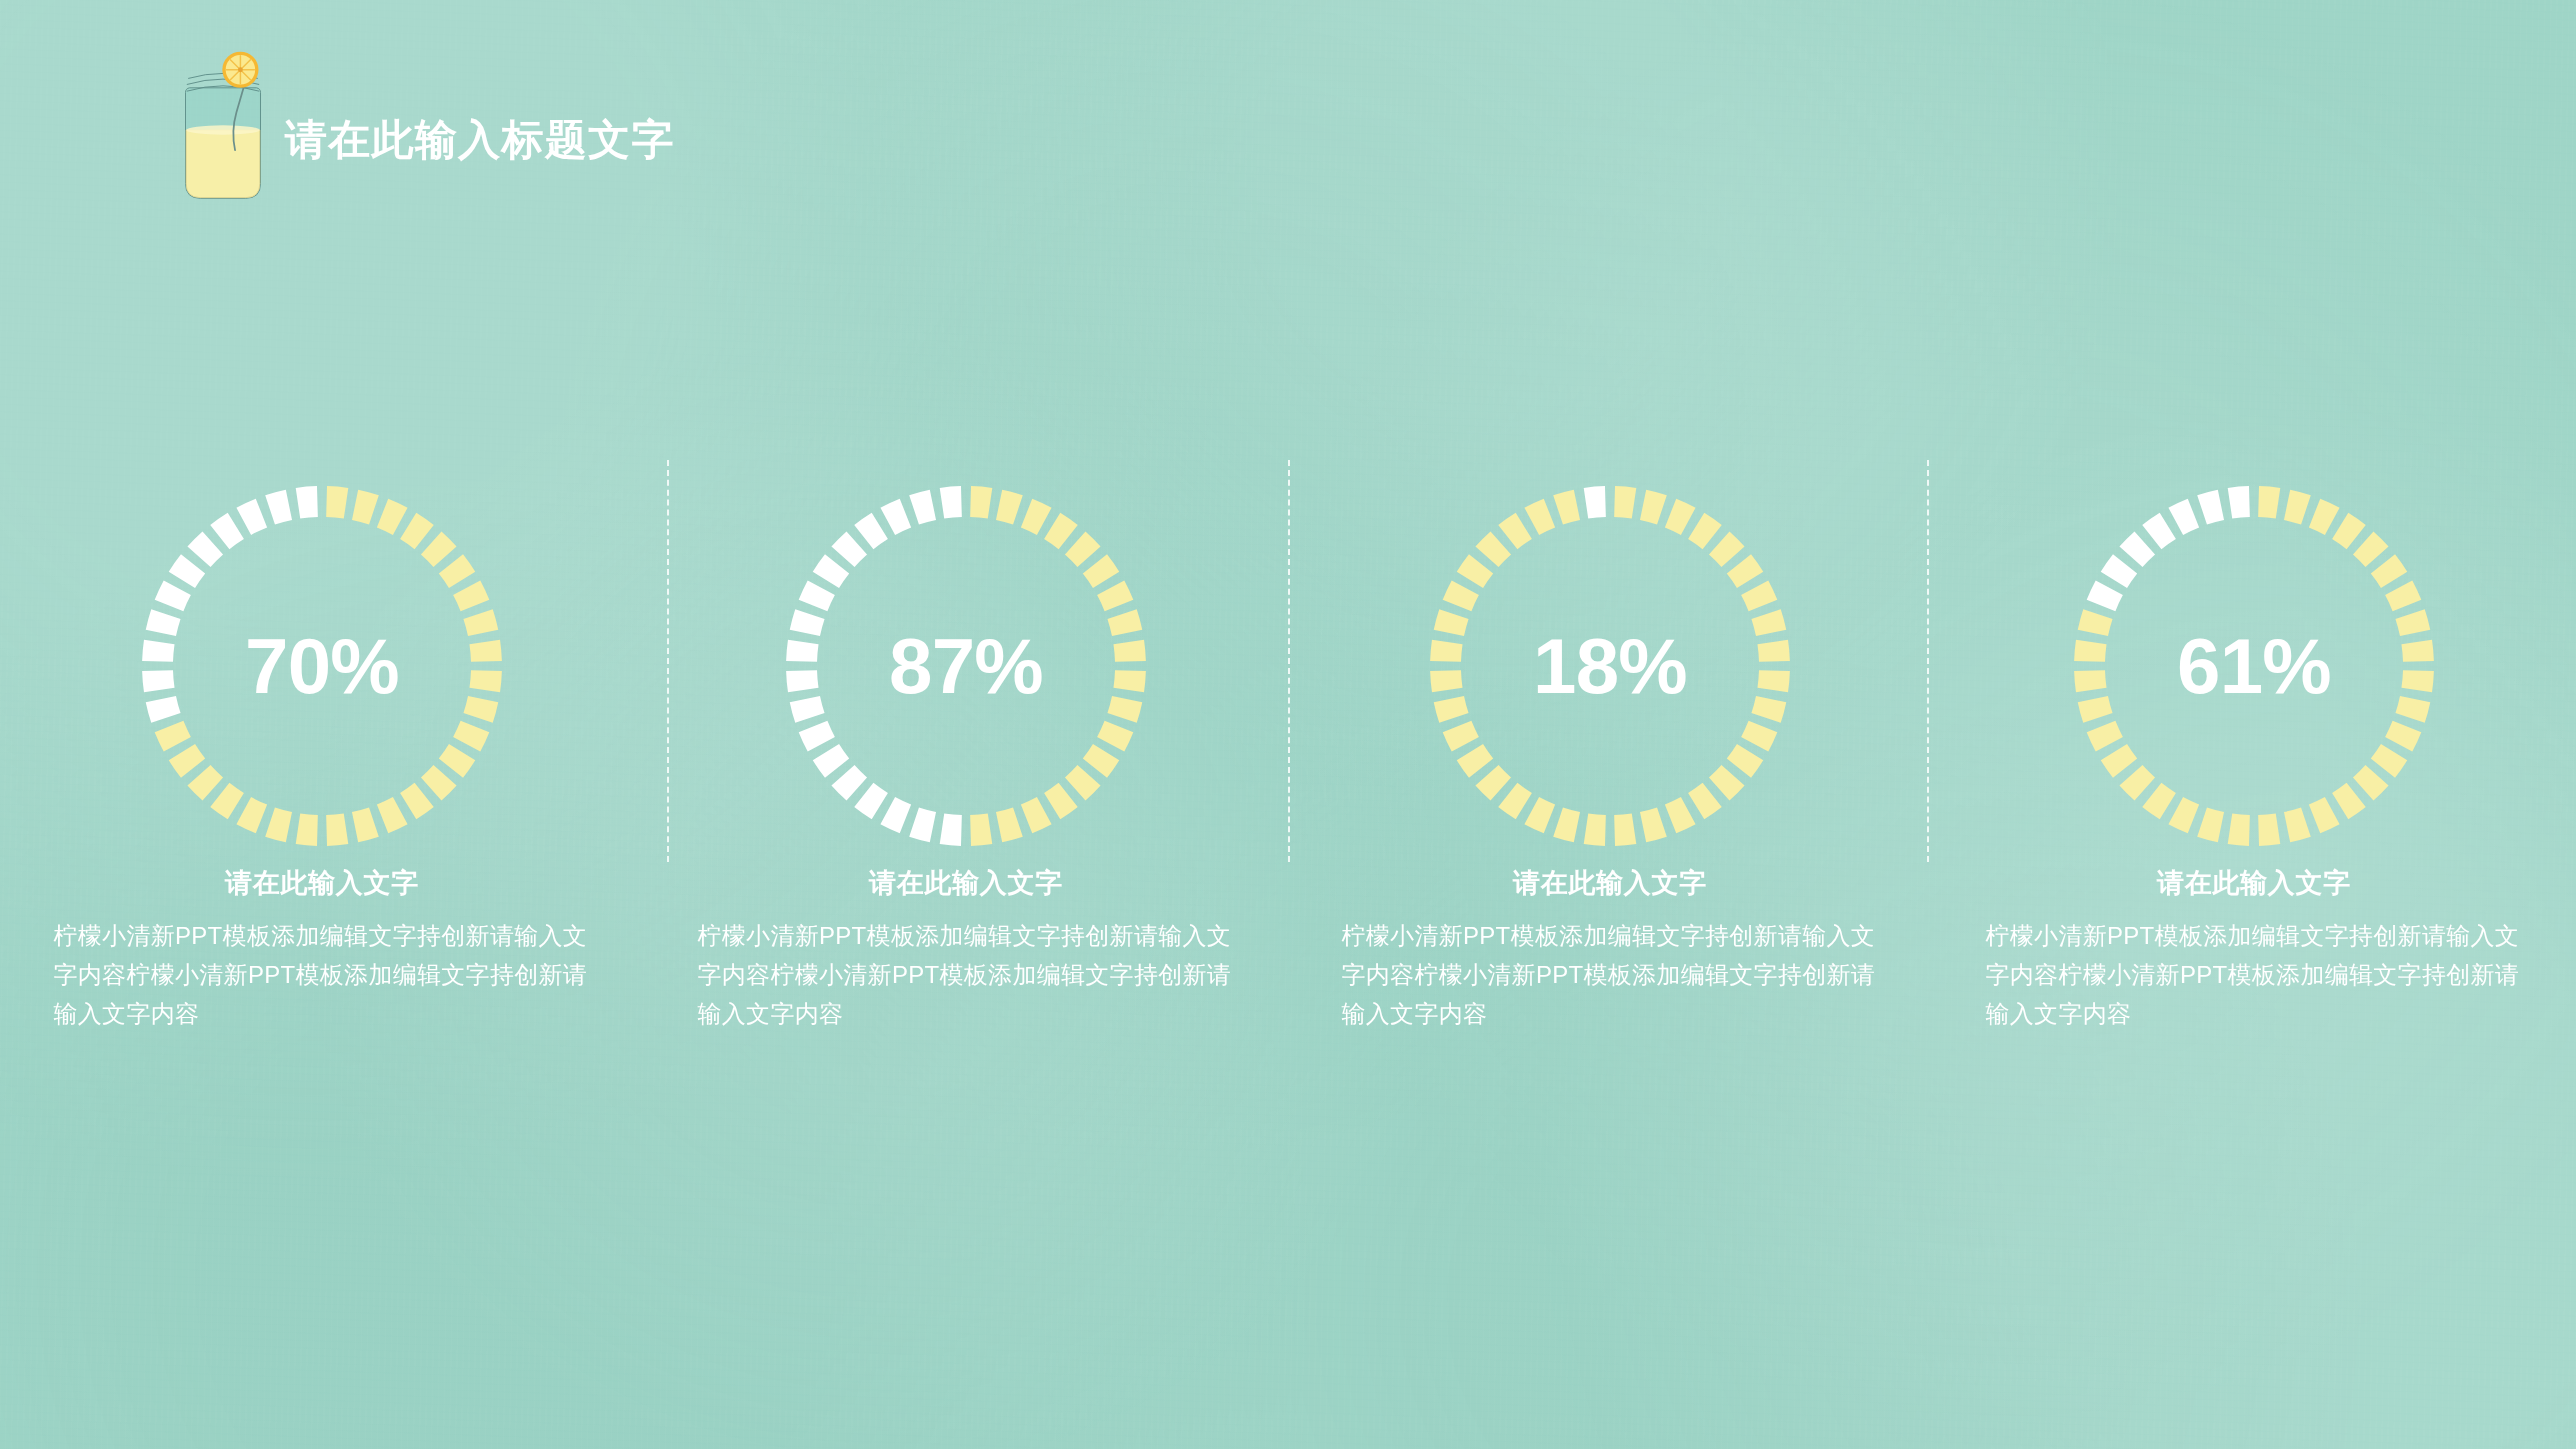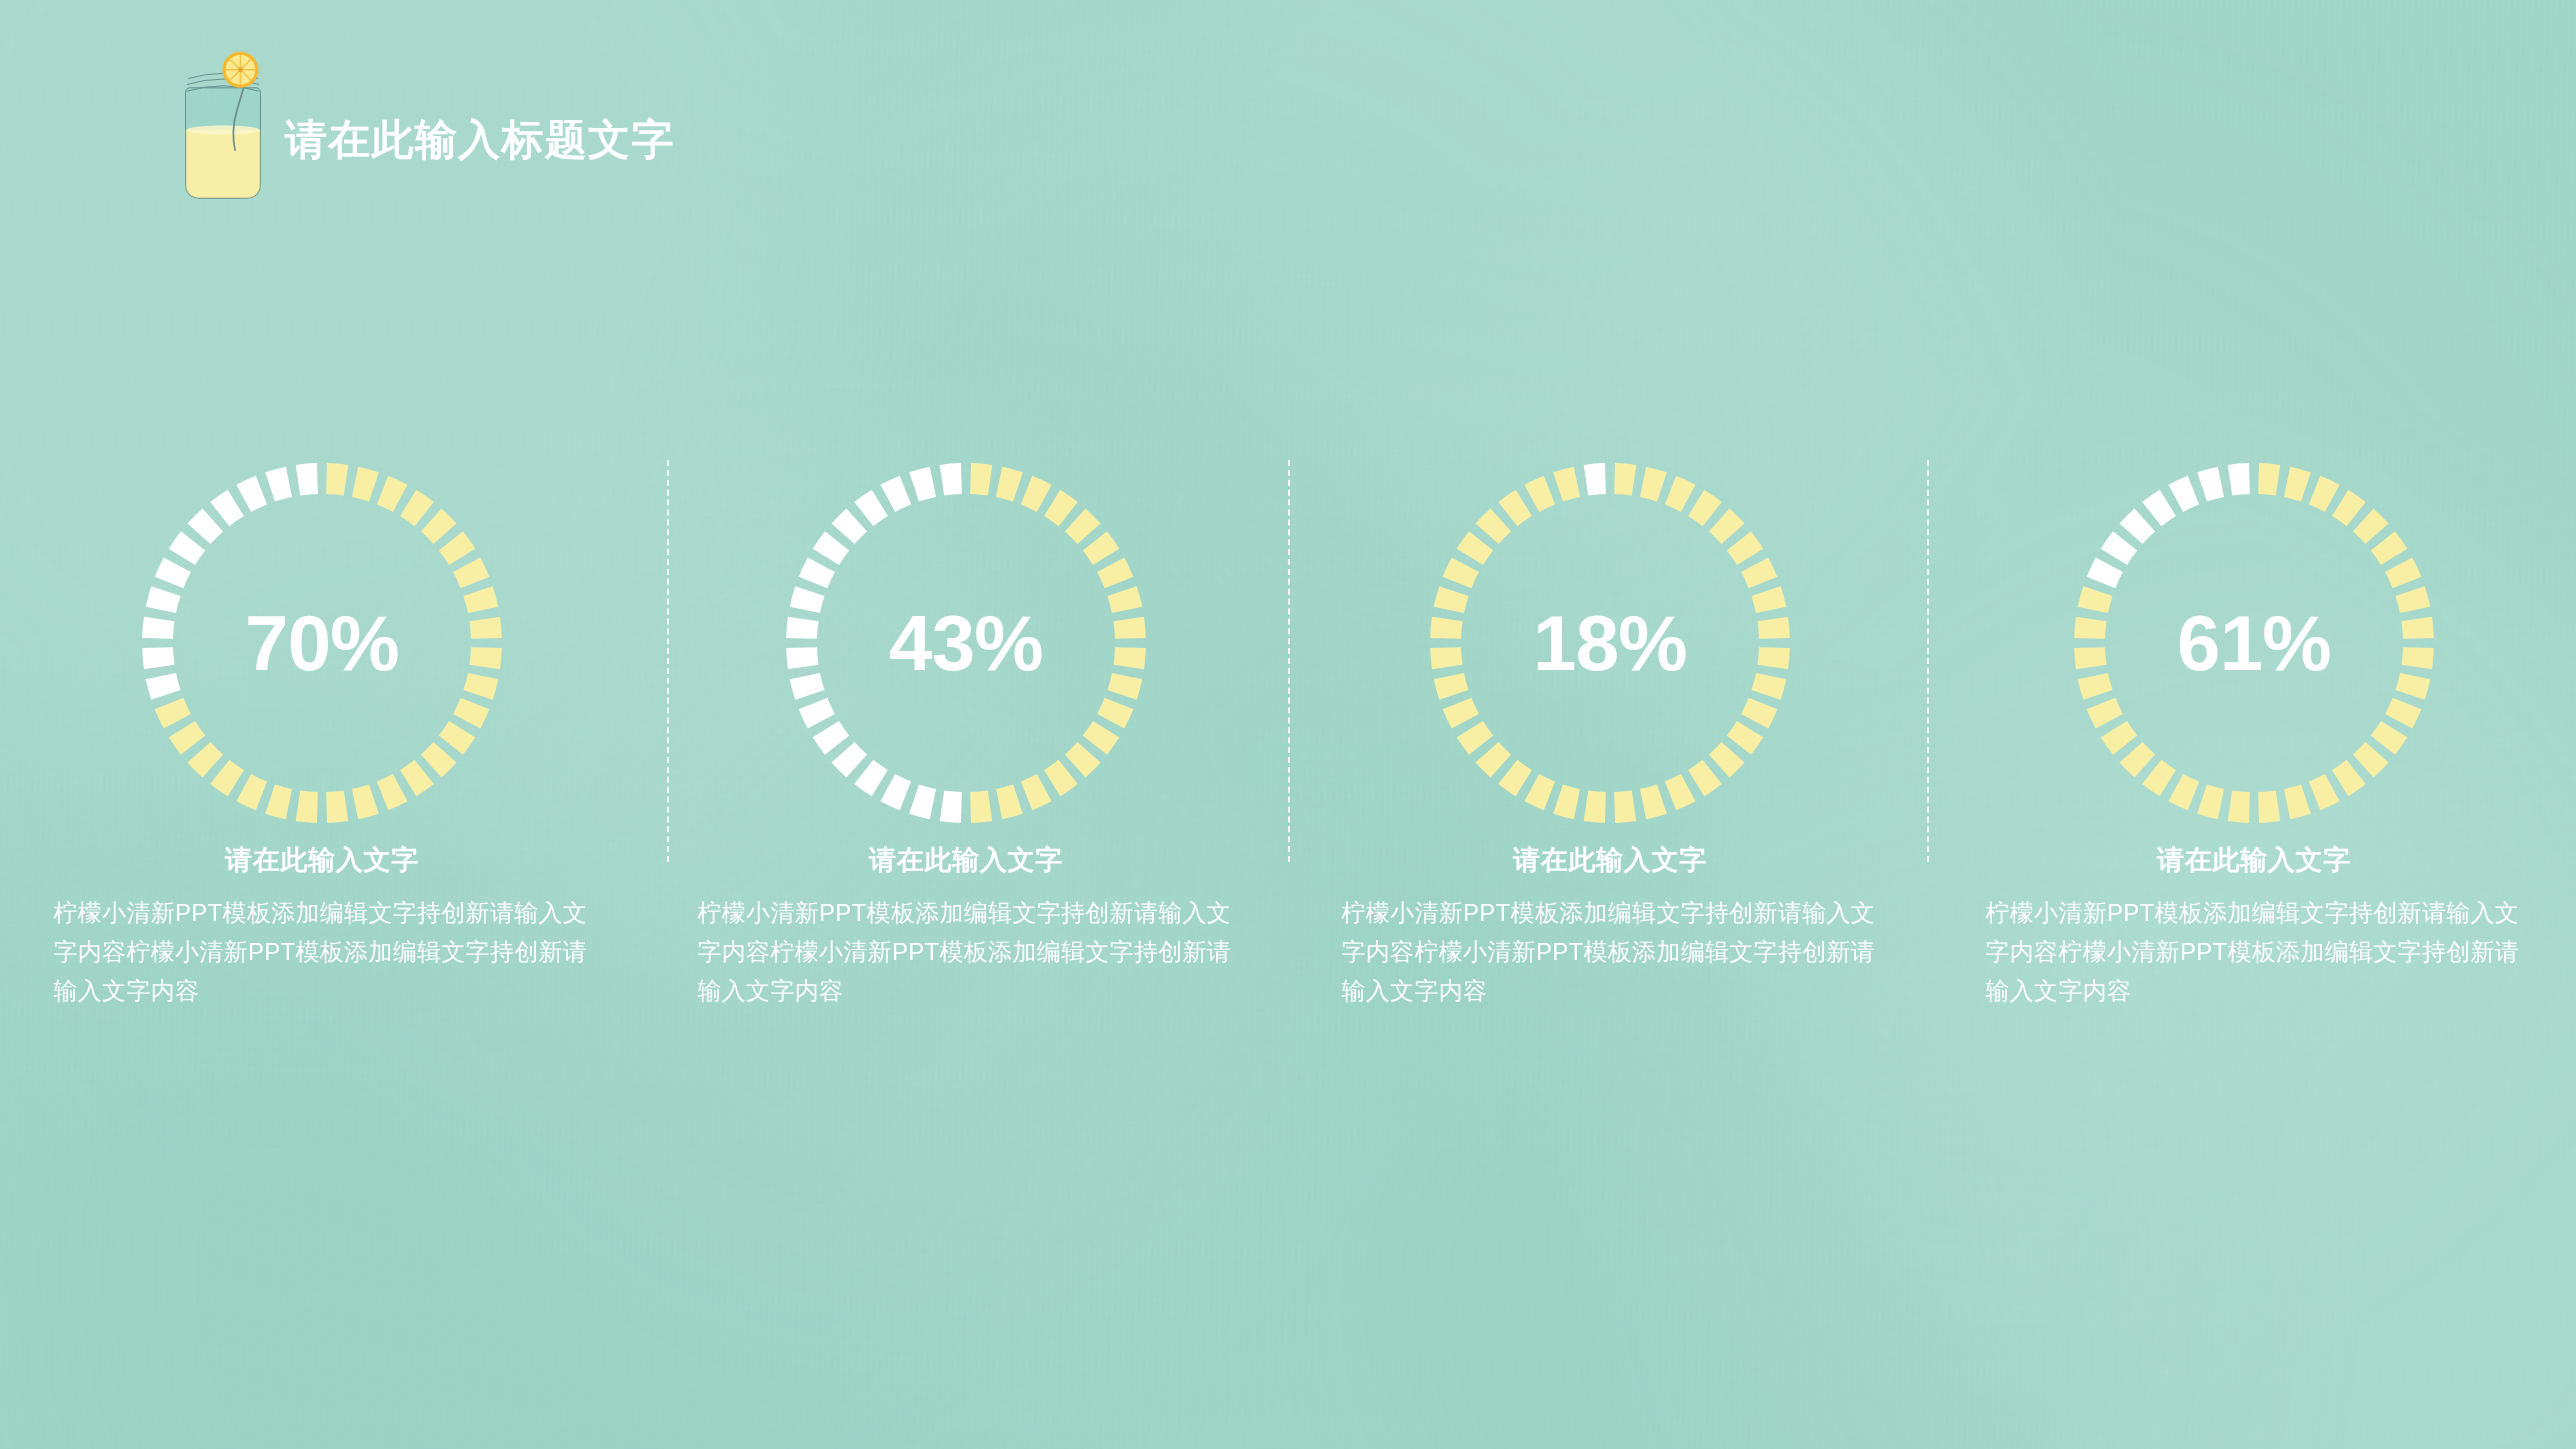--- a/index.html
+++ b/index.html
@@ -73,21 +73,21 @@
     color: #ffffff;
     letter-spacing: 1.3px;
     line-height: 1;
     white-space: nowrap;
   }
 
   
   #columns {
     position: absolute;
     left: 0;
-    top: 436px;
+    top: 459px;
     width: 2576px;
     height: 751px;
     display: flex;
   }
   .col {
     position: relative;
     width: 644px;
     display: flex;
     flex-direction: column;
     align-items: center;
@@ -282,21 +282,21 @@
             <path d="M12.10 272.52A268 268 0 0 1 14.88 240.85L60.38 247.57A222 222 0 0 0 58.09 273.80Z" fill="#ffffff"></path>
             <path d="M17.47 226.11A268 268 0 0 1 25.70 195.41L69.35 209.93A222 222 0 0 0 62.53 235.36Z" fill="#ffffff"></path>
             <path d="M30.82 181.34A268 268 0 0 1 44.25 152.53L84.72 174.41A222 222 0 0 0 73.59 198.28Z" fill="#ffffff"></path>
             <path d="M51.74 139.57A268 268 0 0 1 69.97 113.53L106.02 142.11A222 222 0 0 0 90.92 163.68Z" fill="#ffffff"></path>
             <path d="M79.59 102.07A268 268 0 0 1 102.07 79.59L132.61 113.99A222 222 0 0 0 113.99 132.61Z" fill="#ffffff"></path>
             <path d="M113.53 69.97A268 268 0 0 1 139.57 51.74L163.68 90.92A222 222 0 0 0 142.11 106.02Z" fill="#ffffff"></path>
             <path d="M152.53 44.25A268 268 0 0 1 181.34 30.82L198.28 73.59A222 222 0 0 0 174.41 84.72Z" fill="#ffffff"></path>
             <path d="M195.41 25.70A268 268 0 0 1 226.11 17.47L235.36 62.53A222 222 0 0 0 209.93 69.35Z" fill="#ffffff"></path>
             <path d="M240.85 14.88A268 268 0 0 1 272.52 12.10L273.80 58.09A222 222 0 0 0 247.57 60.38Z" fill="#ffffff"></path>
           </svg>
-        <div class="ring-value">43%</div>
+        <div class="ring-value">87%</div>
       </div>
       <div class="col-heading">请在此输入文字</div>
       <div class="col-body">柠檬小清新PPT模板添加编辑文字持创新请输入文字内容柠檬小清新PPT模板添加编辑文字持创新请输入文字内容</div>
     </div>
 
     <div class="col">
       <div class="ring-wrap">
         <svg viewBox="0 0 560 560">
             <path d="M287.48 12.10A268 268 0 0 1 319.15 14.88L312.43 60.38A222 222 0 0 0 286.20 58.09Z" fill="#f8efa5"></path>
             <path d="M333.89 17.47A268 268 0 0 1 364.59 25.70L350.07 69.35A222 222 0 0 0 324.64 62.53Z" fill="#f8efa5"></path>

